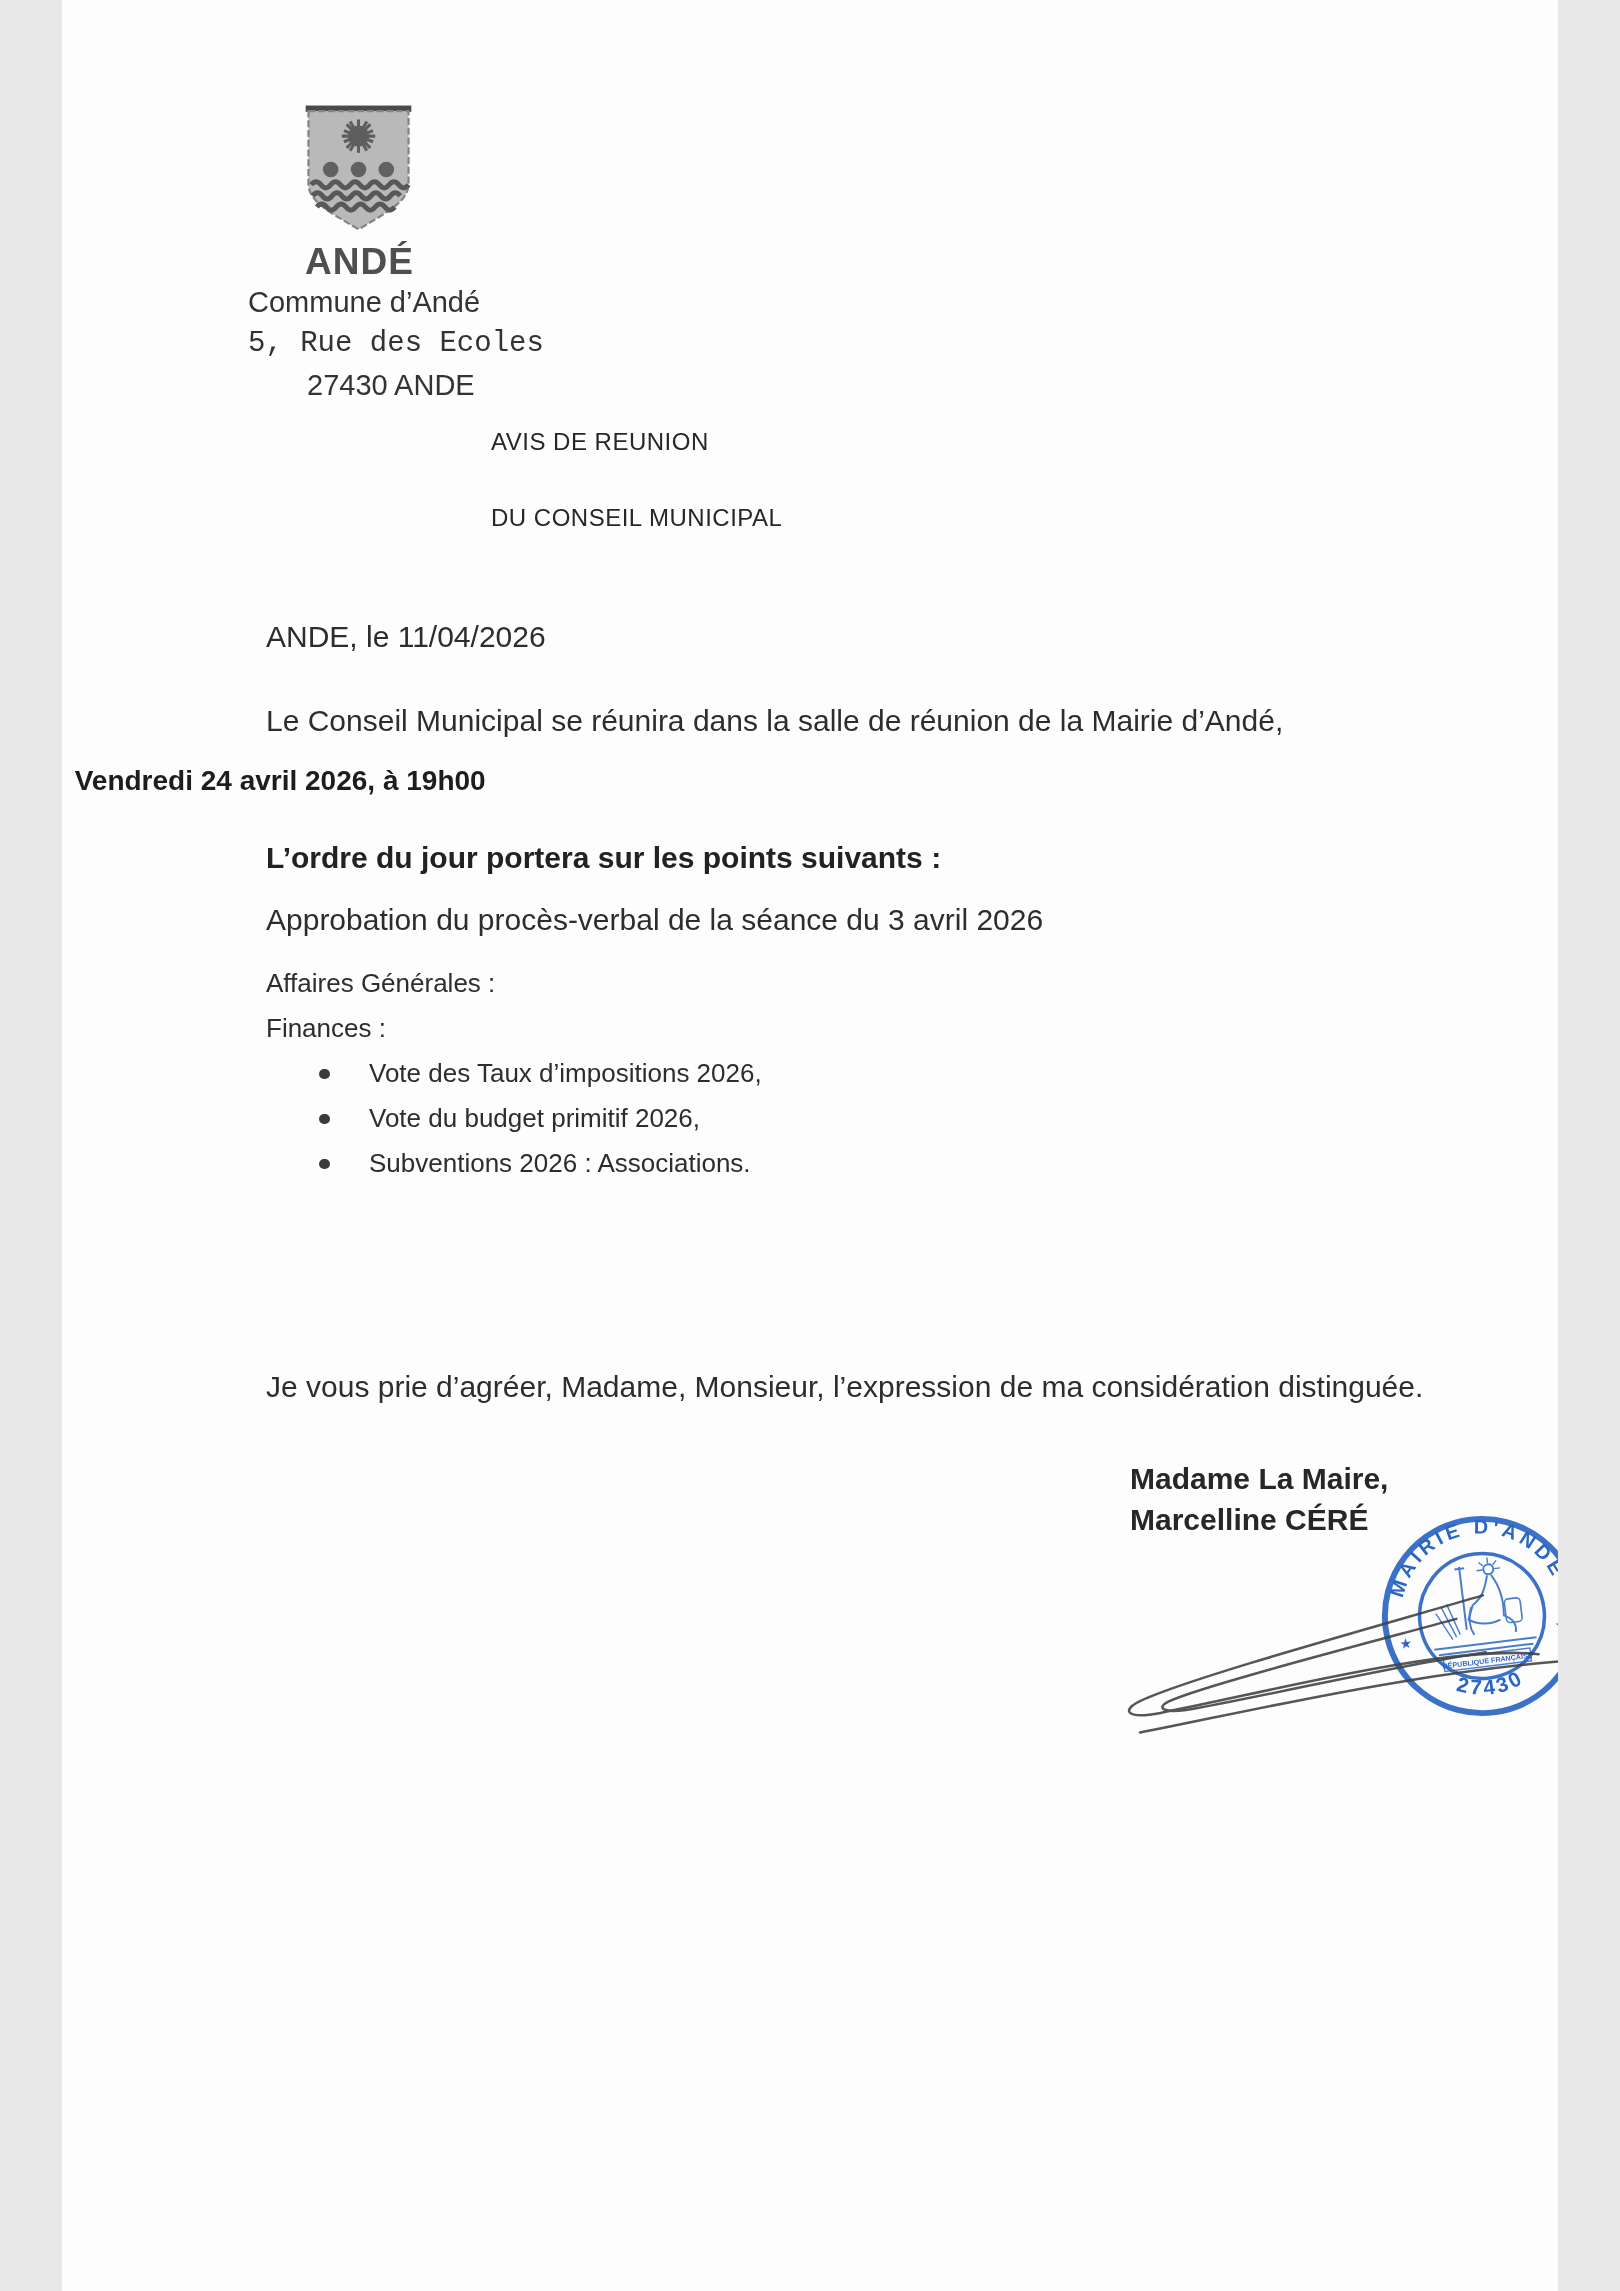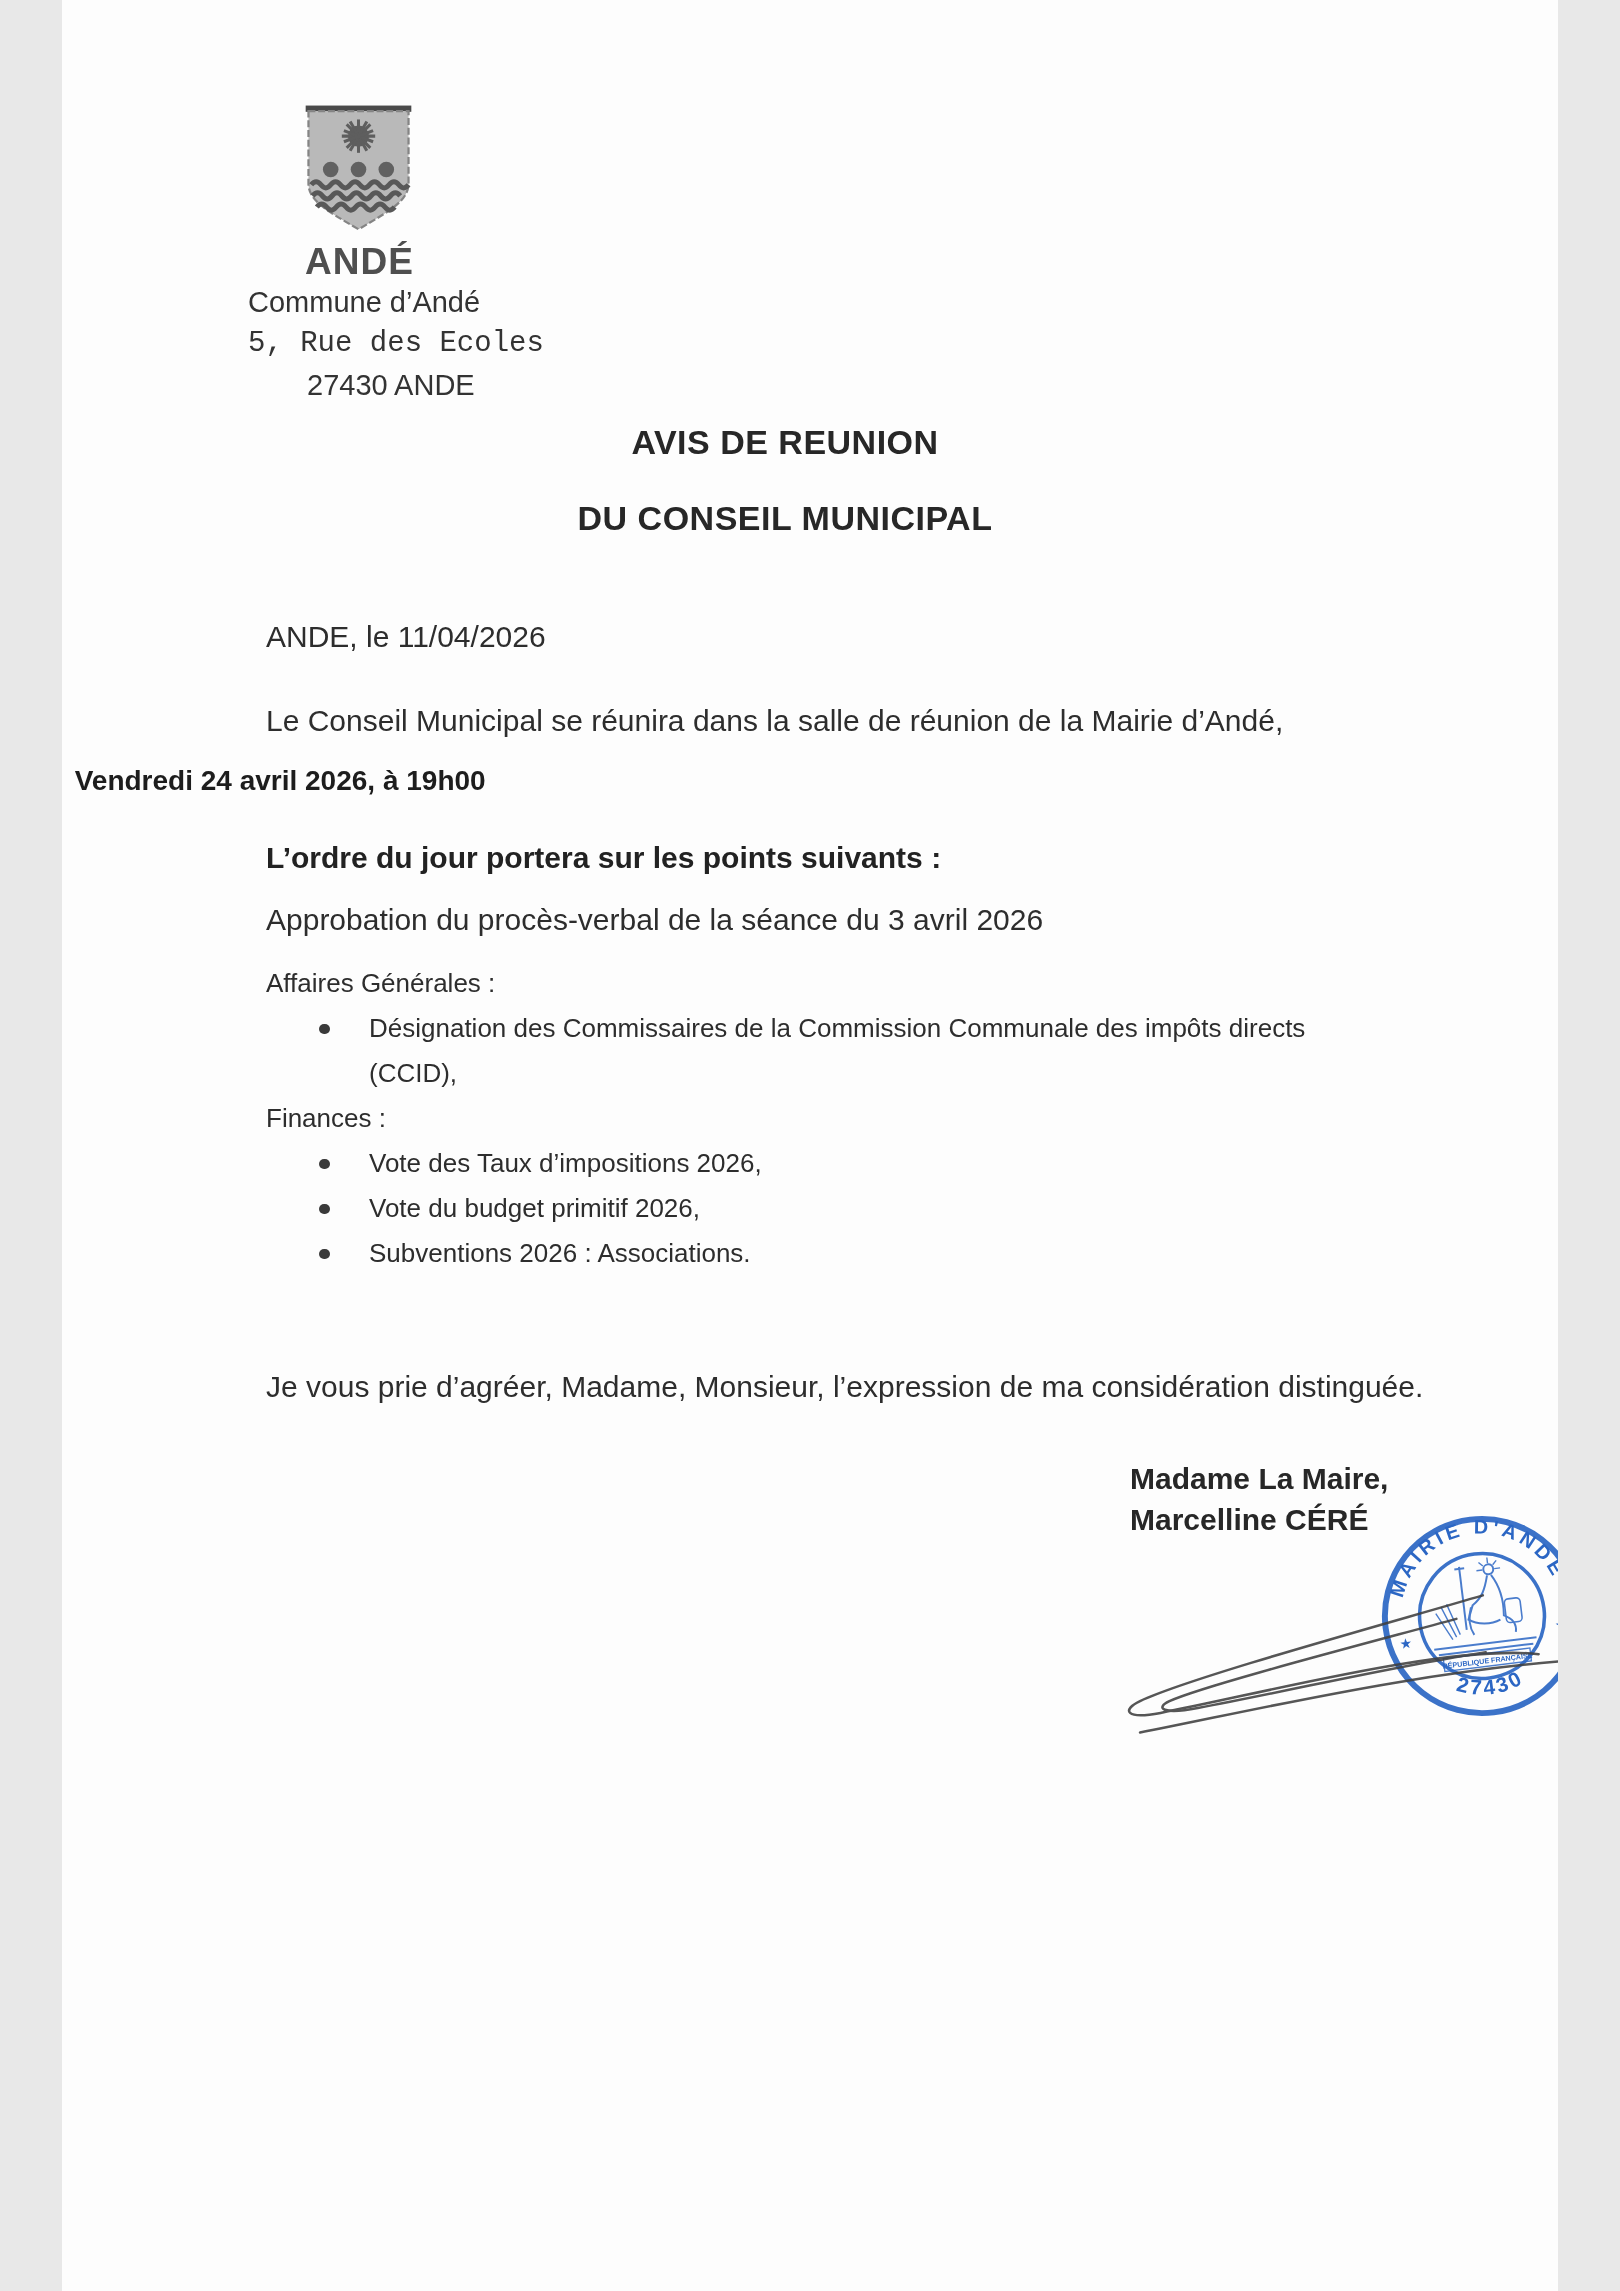--- a/index.html
+++ b/index.html
@@ -25,22 +25,22 @@
     font-size:37px;font-weight:bold;letter-spacing:1px;
     color:#4f4f4f;
   }
   .addr{font-size:29px;color:#333;}
   .addr1{left:186px;top:286px;}
   .addr2{left:186px;top:327px;font-family:Liberation Mono, monospace;}
   .addr3{left:209px;top:369px;margin-left:36px;}
   
   .doc-title{
     left:429px;top:404px;width:588px;
-    text-align:center;
-    font-size:34px;font-weight:bold;color:#272727;
+    text-align:left;
+    font-size:24px;font-weight:normal;color:#272727;
     line-height:76px;
     letter-spacing:0.5px;
   }
   
   .body-line{font-size:30px;color:#2d2d2d;}
   .dateline{left:204px;top:620px;}
   .intro{left:204px;top:704px;}
   .meeting-heading{
     left:12.7px;top:765px;width:1607px;
     text-align:left;
@@ -130,24 +130,20 @@
   </div>
 
   <div class="abs body-line dateline">ANDE, le 11/04/2026</div>
   <div class="abs body-line intro">Le Conseil Municipal se réunira dans la salle de réunion de la Mairie d’Andé,</div>
   <div class="abs meeting-heading">Vendredi 24 avril 2026, à 19h00</div>
   <div class="abs agenda-heading">L’ordre du jour portera sur les points suivants :</div>
   <div class="abs body-line approval-line">Approbation du procès-verbal de la séance du 3 avril 2026</div>
 
   <div class="abs agenda-sections" id="agenda-sections">
       <div class="agenda-section-label">Affaires Générales :</div>
-      <ul class="agenda-list">
-        <li class="agenda-item"><span class="bullet-dot"></span>Désignation des Commissaires de la Commission Communale des impôts directs
-(CCID),</li>
-      </ul>
       <div class="agenda-section-label">Finances :</div>
       <ul class="agenda-list">
         <li class="agenda-item"><span class="bullet-dot"></span>Vote des Taux d’impositions 2026,</li>
         <li class="agenda-item"><span class="bullet-dot"></span>Vote du budget primitif 2026,</li>
         <li class="agenda-item"><span class="bullet-dot"></span>Subventions 2026 : Associations.</li>
       </ul>
     </div>
 
   <div class="abs body-line closing">Je vous prie d’agréer, Madame, Monsieur, l’expression de ma considération distinguée.</div>
 

